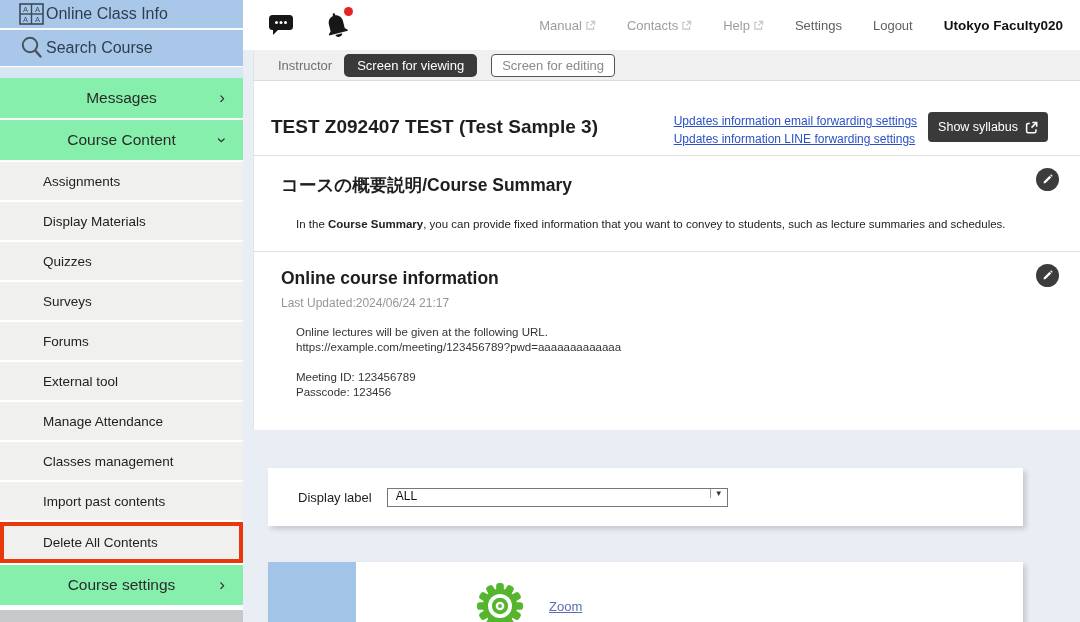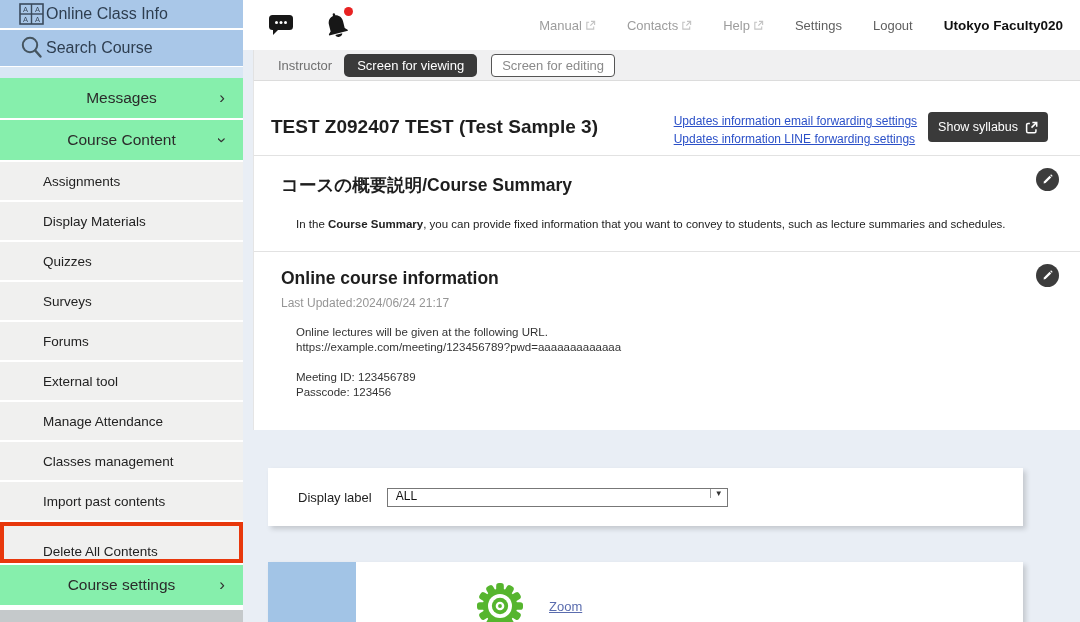--- a/index.html
+++ b/index.html
@@ -14,21 +14,21 @@
   .sb-item-classinfo { height:28px; }
   .sb-item-search { height:36px; margin-top:2px; }
   .sb-strip { height:11px; background:#d9e7f5; margin-top:1px; }
   .sb-group { height:40px; background:#86efac; display:flex; align-items:center; justify-content:center; position:relative; font-size:15.5px; color:#2b2b2b; cursor:pointer; }
   .sb-group.mt2 { margin-top:2px; }
   .sb-chev { position:absolute; right:18px; top:50%; font-size:17px; color:#333; line-height:0; }
   .chev-r { transform:translateY(-50%); }
   .chev-d { transform:translateY(-60%) rotate(90deg); }
   .sb-sub { height:40px; background:#f0f0ef; border-bottom:2px solid #fff; display:flex; align-items:center; padding-left:43px; font-size:13.5px; color:#222; cursor:pointer; }
   .sb-sub.first { margin-top:2px; }
-  .sb-sub-delete { height:41px; background:#f0f0ef; border:4px solid #e8380c; border-bottom-width:4px; display:flex; align-items:flex-end; padding-left:39px; font-size:13.5px; color:#222; margin-bottom:2px; cursor:pointer; }
+  .sb-sub-delete { height:41px; background:#f0f0ef; border:4px solid #e8380c; border-bottom-width:4px; display:flex; align-items:center; padding-left:39px; font-size:13.5px; color:#222; margin-bottom:2px; cursor:pointer; }
   .sb-stub { height:12px; background:#c5c9cb; margin-top:5px; }
 
   
   .main { position:absolute; left:243px; top:0; width:837px; height:622px; background:#e9eef5; }
 
   .topbar { height:50px; background:#fff; display:flex; align-items:center; padding:0 17px 0 25px; }
   .icon-btn { display:flex; align-items:center; cursor:pointer; }
   .bell-wrap { margin-left:28px; position:relative; }
   .bell-dot { position:absolute; right:-2px; top:-3px; width:9px; height:9px; background:#e82222; border-radius:50%; }
   .topnav { margin-left:auto; display:flex; align-items:center; gap:31px; }

